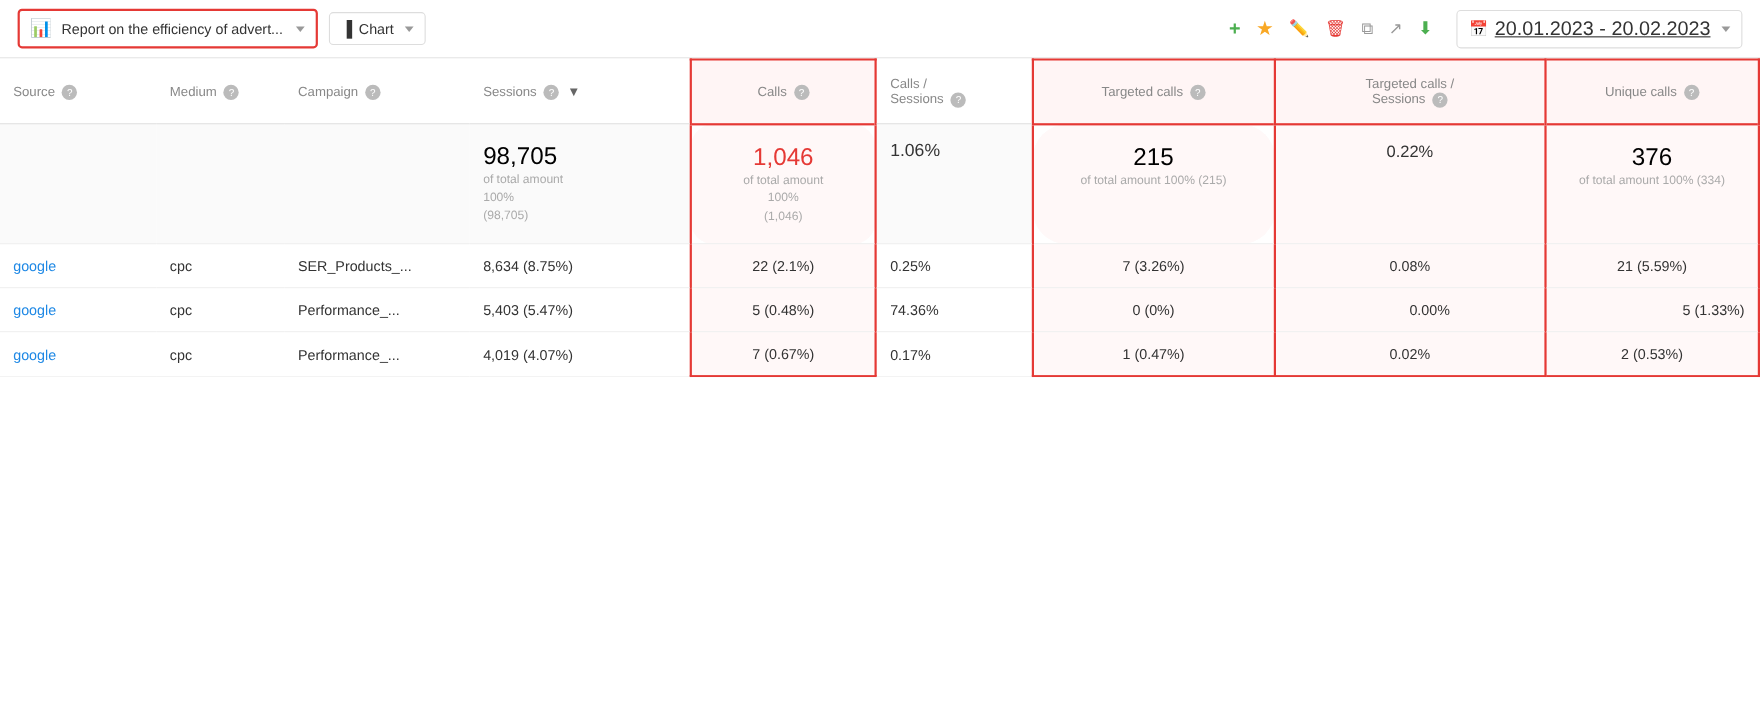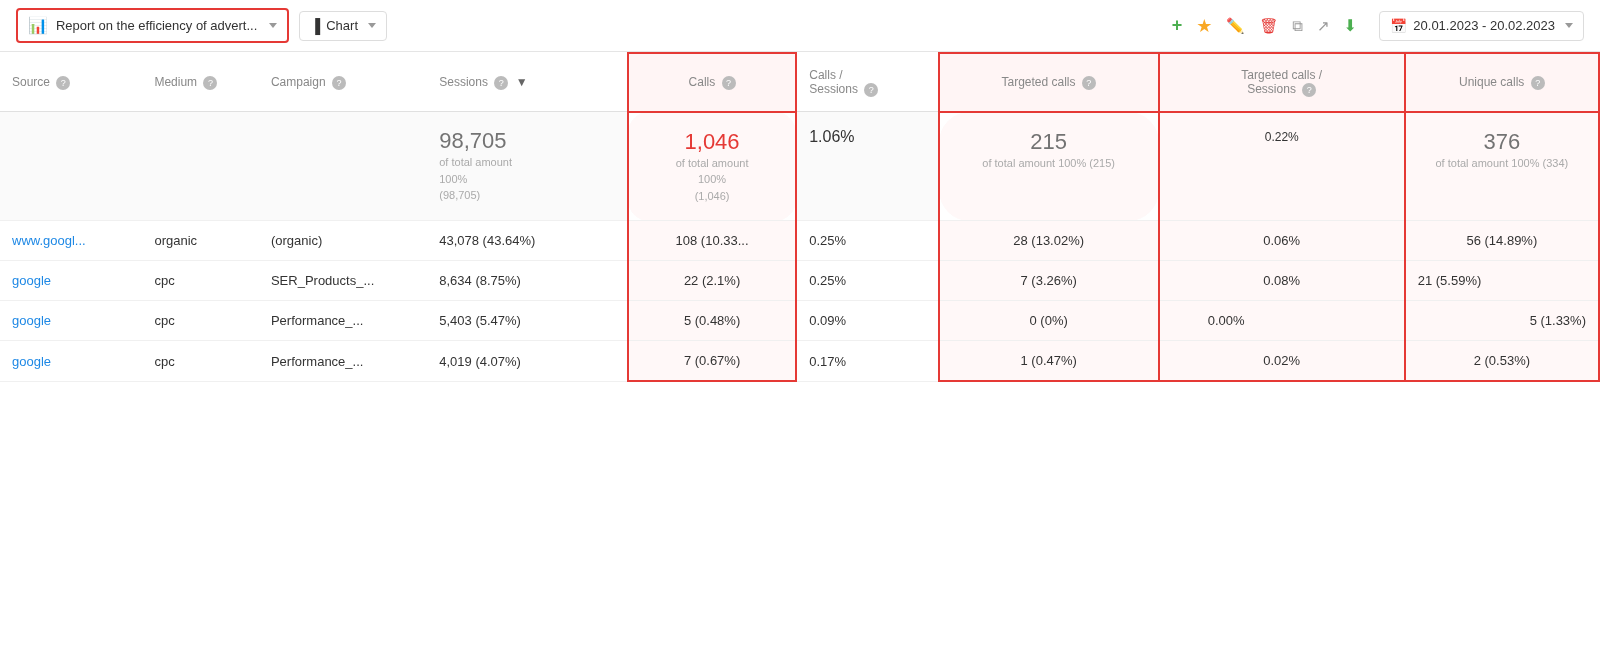--- a/index.html
+++ b/index.html
@@ -108,21 +108,21 @@
     }
 
     .total-row td {
       vertical-align: top;
       padding: 16px 12px;
     }
 
     .total-number {
       font-size: 22px;
       font-weight: 500;
-      color: #737373;
+      color: #000000;
       display: block;
     }
 
     .total-sub {
       font-size: 11px;
       color: #aaa;
       line-height: 1.5;
       display: block;
     }
 
@@ -180,21 +180,21 @@
       <span class="icon-btn" style="color:#f9a825; font-size:18px;">★</span>
       <span class="icon-btn icon-gray" style="font-size:15px;">✏️</span>
       <span class="icon-btn" style="color:#e53935; font-size:15px;">🗑</span>
       <span class="icon-btn icon-gray" style="font-size:15px;">⧉</span>
       <span class="icon-btn icon-gray" style="font-size:15px;">↗</span>
       <span class="icon-btn icon-green" style="font-size:16px;">⬇</span>
     </div>
 
     <div class="date-range">
       <span style="color:#888; font-size:14px;">📅</span>
-      <span style="font-size:13px; color:#333;">20.01.2023 - 20.02.2023</span>
+      <span style="font-size:18px; color:#333;text-decoration:underline;">20.01.2023 - 20.02.2023</span>
       <span class="chevron-icon"></span>
     </div>
   </div>
 </div>
 
 <div class="table-container">
   <table>
     <thead>
       <tr>
         <th style="width:110px;margin-top:20px;">
@@ -256,63 +256,52 @@
         </td>
         <td>
           <span style="font-size:16px; font-weight:500;">1.06%</span>
         </td>
         <td style="background:#fff8f8; border-left:2px solid #e53935; border-right:2px solid #e53935; border-top:2px solid #e53935; text-align:center;border-radius:31px;">
           <span class="total-number">215</span>
           <span class="total-sub">of total amount
 100% (215)</span>
         </td>
         <td style="background:#fff8f8; border-left:2px solid #e53935; border-right:2px solid #e53935; border-top:2px solid #e53935; text-align:center;">
-          <span style="font-size:12px; font-weight:500;">0.22%</span>
+          <span style="font-size:15px; font-weight:500;">0.22%</span>
         </td>
         <td style="background:#fff8f8; border-left:2px solid #e53935; border-right:2px solid #e53935; border-top:2px solid #e53935; text-align:center;">
           <span class="total-number">376</span>
           <span class="total-sub">of total amount
 100% (334)</span>
         </td>
       </tr>
 
-      <tr style="border-bottom:1px solid #f0f0f0;">
-        <td style="color:#1e88e5;">www.googl...</td>
-        <td>organic</td>
-        <td>(organic)</td>
-        <td>43,078 (43.64%)</td>
-        <td style="background:#fff8f8; border-left:2px solid #e53935; border-right:2px solid #e53935; text-align:center;">108 (10.33...</td>
-        <td>0.25%</td>
-        <td style="background:#fff8f8; border-left:2px solid #e53935; border-right:2px solid #e53935; text-align:center;">28 (13.02%)</td>
-        <td style="background:#fff8f8; border-left:2px solid #e53935; border-right:2px solid #e53935; text-align:center;">0.06%</td>
-        <td style="background:#fff8f8; border-left:2px solid #e53935; border-right:2px solid #e53935; text-align:center;">56 (14.89%)</td>
-      </tr>
 
       <tr style="border-bottom:1px solid #f0f0f0;">
         <td style="color:#1e88e5;">google</td>
         <td>cpc</td>
         <td>SER_Products_...</td>
         <td>8,634 (8.75%)</td>
         <td style="background:#fff8f8; border-left:2px solid #e53935; border-right:2px solid #e53935; text-align:center;">22 (2.1%)</td>
         <td>0.25%</td>
         <td style="background:#fff8f8; border-left:2px solid #e53935; border-right:2px solid #e53935; text-align:center;">7 (3.26%)</td>
         <td style="background:#fff8f8; border-left:2px solid #e53935; border-right:2px solid #e53935; text-align:center;">0.08%</td>
-        <td style="background:#fff8f8; border-left:2px solid #e53935; border-right:2px solid #e53935; ">21 (5.59%)</td>
+        <td style="background:#fff8f8; border-left:2px solid #e53935; border-right:2px solid #e53935; text-align:center;">21 (5.59%)</td>
       </tr>
 
 
       <tr style="border-bottom:1px solid #f0f0f0;">
         <td style="color:#1e88e5;">google</td>
         <td>cpc</td>
         <td>Performance_...</td>
         <td>5,403 (5.47%)</td>
         <td style="background:#fff8f8; border-left:2px solid #e53935; border-right:2px solid #e53935; text-align:center;">5 (0.48%)</td>
-        <td>0.09%</td>
+        <td>74.36%</td>
         <td style="background:#fff8f8; border-left:2px solid #e53935; border-right:2px solid #e53935; text-align:center;">0 (0%)</td>
-        <td style="background:#fff8f8; border-left:2px solid #e53935; border-right:2px solid #e53935; text-align:left;padding-left:48px;">0.00%</td>
+        <td style="background:#fff8f8; border-left:2px solid #e53935; border-right:2px solid #e53935; text-align:center;padding-left:48px;">0.00%</td>
         <td style="background:#fff8f8; border-left:2px solid #e53935; border-right:2px solid #e53935; text-align:right;">5 (1.33%)</td>
       </tr>
 
       <tr style="border-bottom:1px solid #f0f0f0;">
         <td style="color:#1e88e5;">google</td>
         <td>cpc</td>
         <td>Performance_...</td>
         <td>4,019 (4.07%)</td>
         <td style="background:#fff8f8; border-left:2px solid #e53935; border-right:2px solid #e53935; border-bottom:2px solid #e53935; text-align:center;">7 (0.67%)</td>
         <td>0.17%</td>

